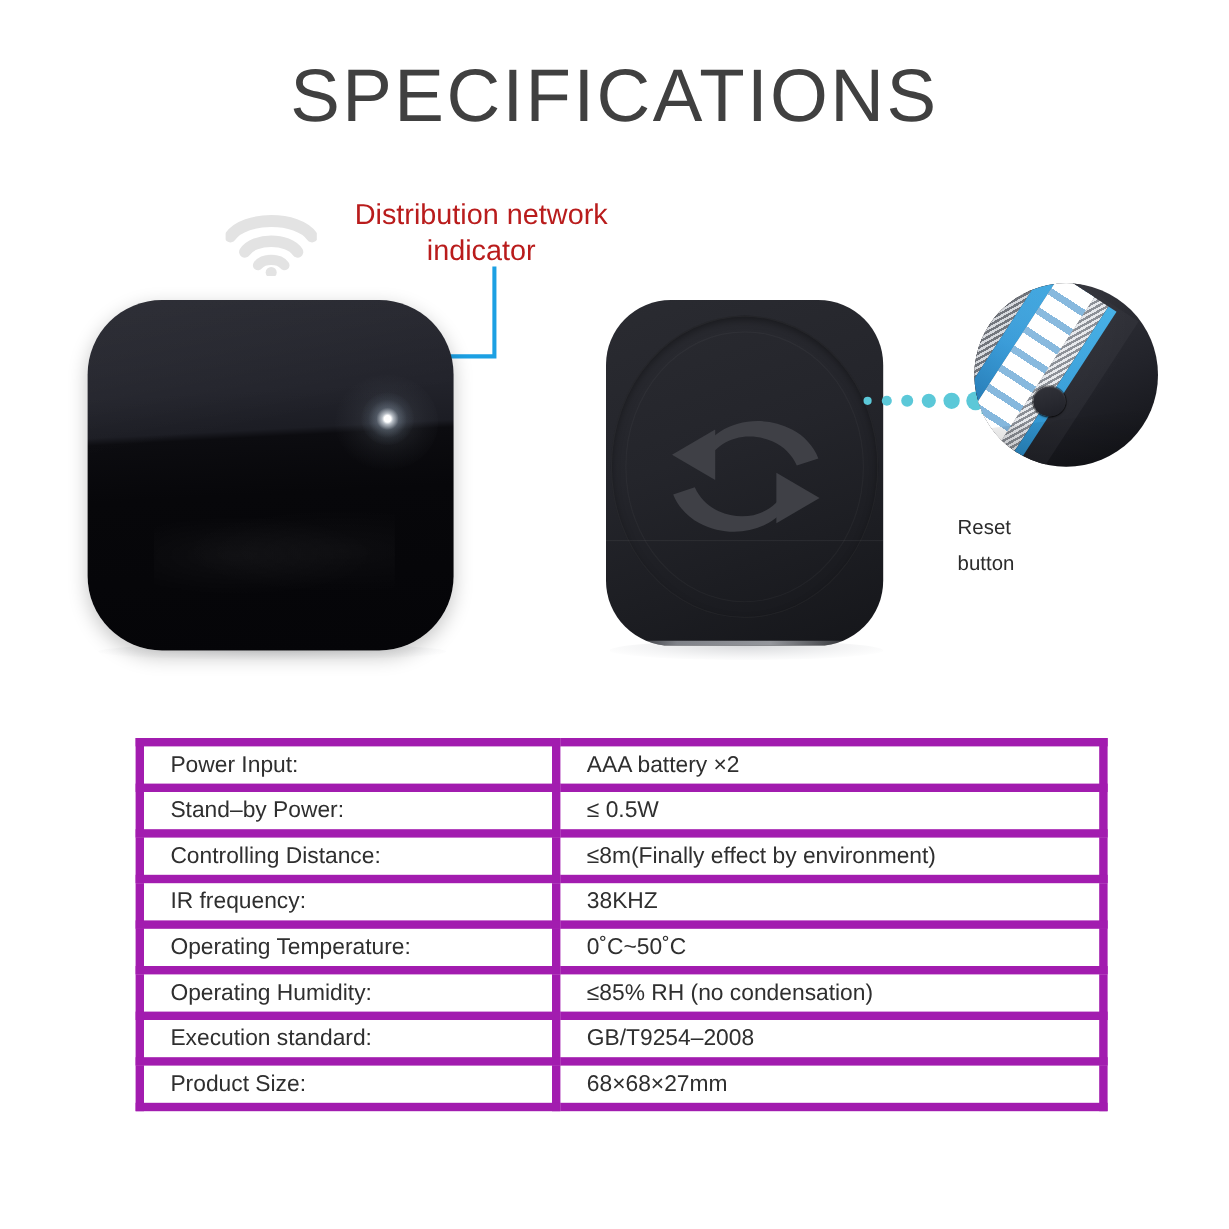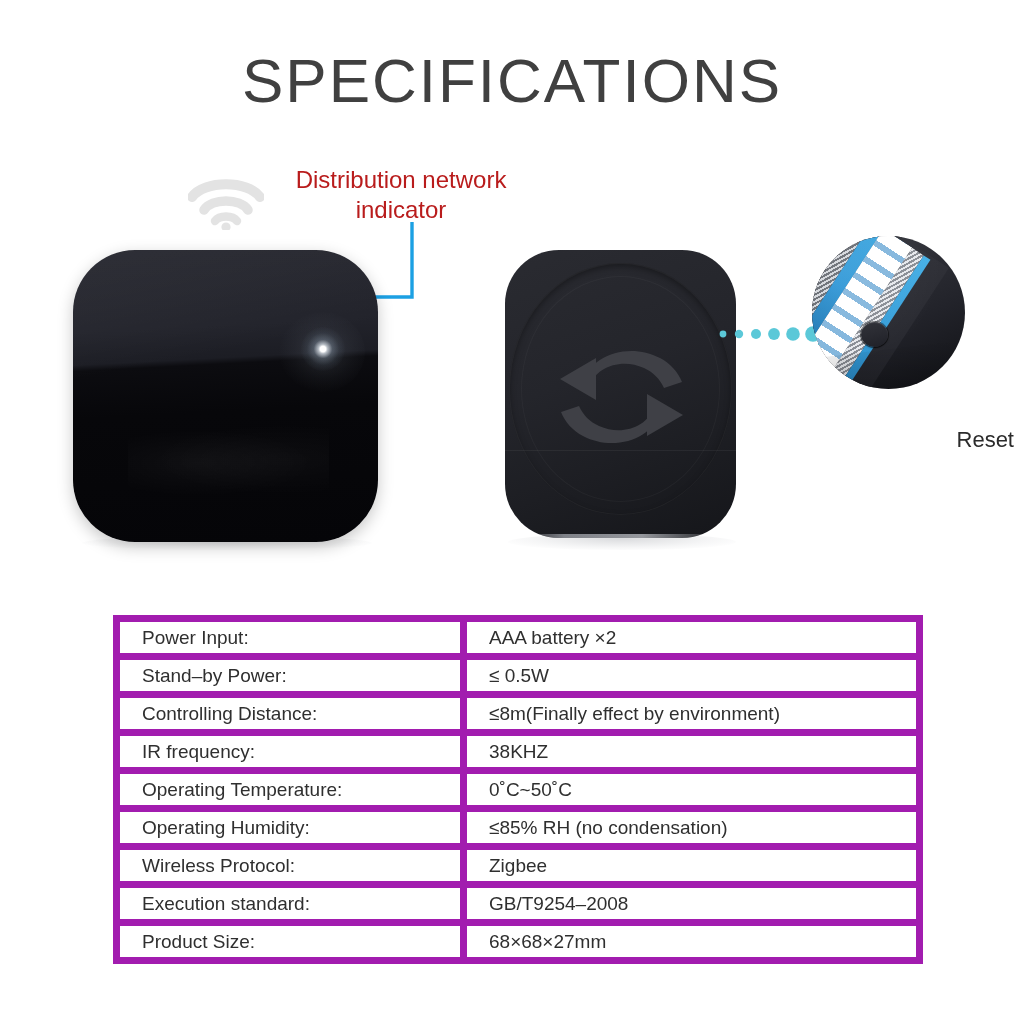--- a/index.html
+++ b/index.html
@@ -314,22 +314,22 @@
     transform: rotate(33deg);
     transform-origin: 52% 42%;
   }
 
   
   .callout-right-label {
     position: absolute;
     left: 798px;
     top: 425px;
     width: 216px;
-    text-align: right;
-    font-size: 22px;
+    text-align: left;
+    font-size: 17px;
     line-height: 30px;
     font-weight: 300;
     color: #2b2b2b;
   }
 
   
   .specs-table {
     position: absolute;
     left: 113px;
     top: 615px;
@@ -429,20 +429,21 @@
       <div class="band-silver2"></div>
       <div class="band-blue2"></div>
     </div>
     <div class="body-sheen"></div>
     <div class="edge-dark"></div>
     <div class="reset-button"></div>
   </div>
 
   <div class="callout-right-label">
     <div>Reset</div>
+    <div>button</div>
   </div>
 
   <table class="specs-table">
     <tbody>
         <tr>
           <td class="spec-label">Power Input:</td>
           <td class="spec-value">AAA battery ×2</td>
         </tr>
         <tr>
           <td class="spec-label">Stand–by Power:</td>
@@ -458,24 +459,20 @@
         </tr>
         <tr>
           <td class="spec-label">Operating Temperature:</td>
           <td class="spec-value">0˚C~50˚C</td>
         </tr>
         <tr>
           <td class="spec-label">Operating Humidity:</td>
           <td class="spec-value">≤85% RH (no condensation)</td>
         </tr>
         <tr>
-          <td class="spec-label">Wireless Protocol:</td>
-          <td class="spec-value">Zigbee</td>
-        </tr>
-        <tr>
           <td class="spec-label">Execution standard:</td>
           <td class="spec-value">GB/T9254–2008</td>
         </tr>
         <tr>
           <td class="spec-label">Product Size:</td>
           <td class="spec-value">68×68×27mm</td>
         </tr>
       </tbody>
   </table>
 

